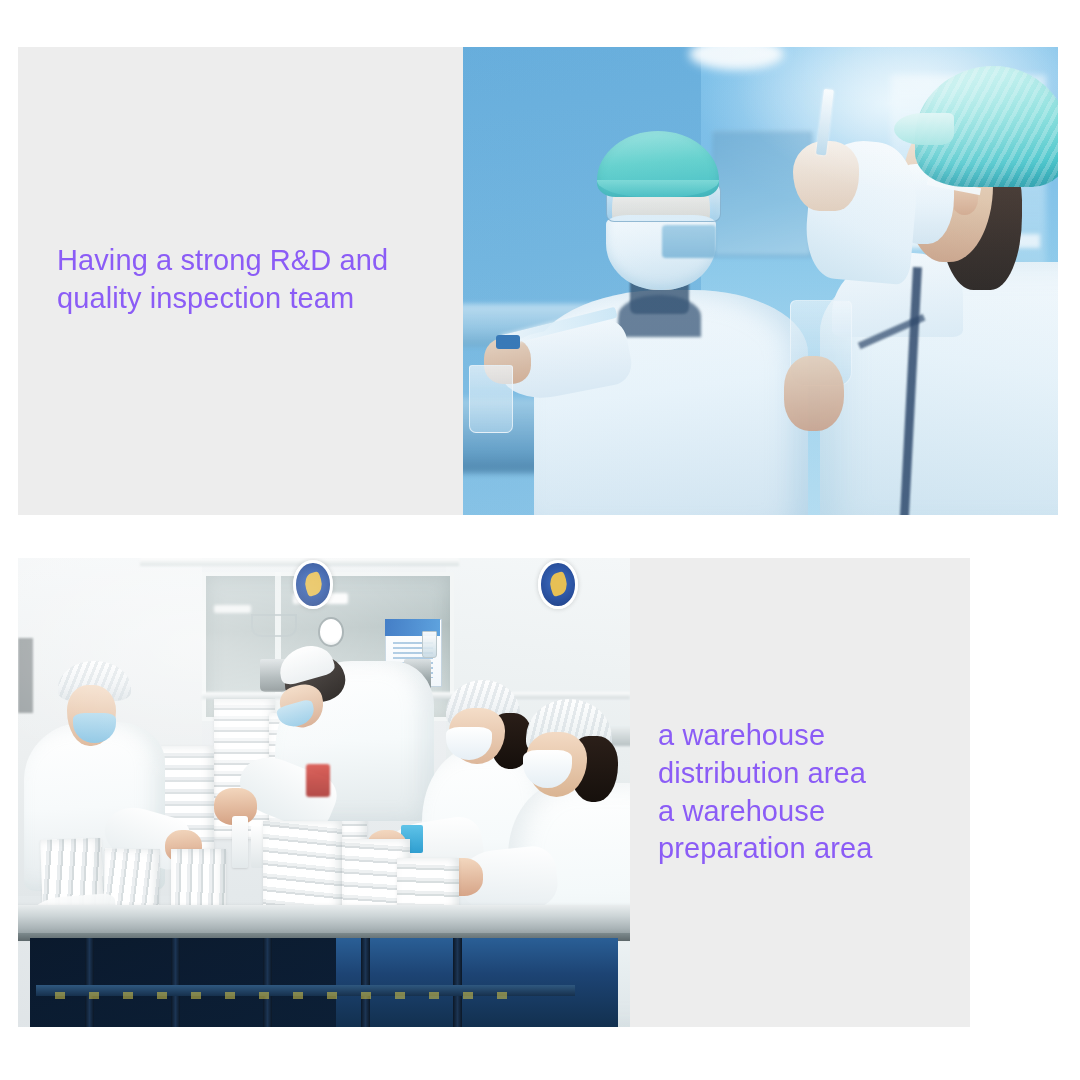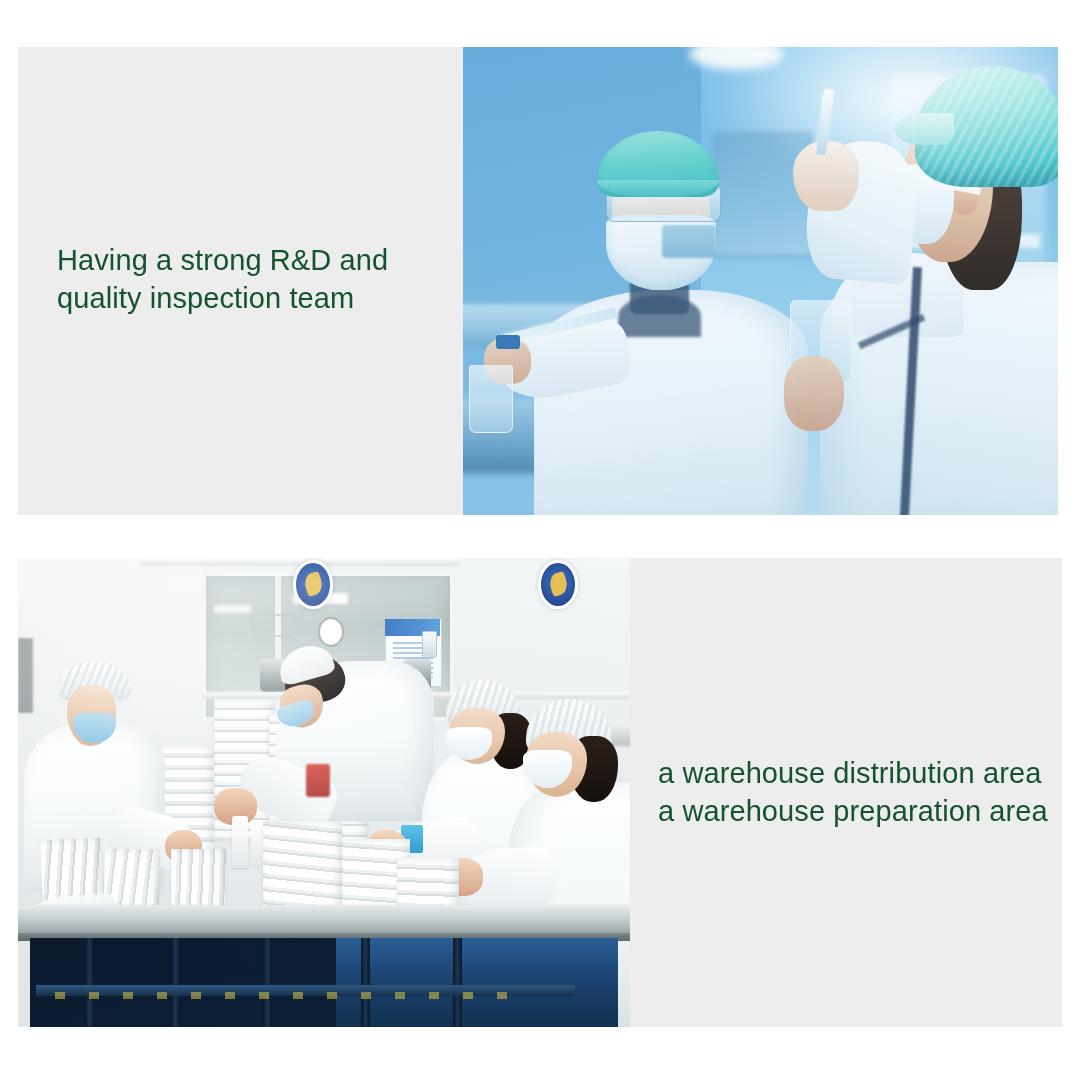--- a/index.html
+++ b/index.html
@@ -42,40 +42,40 @@
   #panel-top .photo-cell {
     flex: 1 1 auto;
     position: relative;
     overflow: hidden;
   }
 
   
   #panel-bottom {
     left: 18px;
     top: 558px;
-    width: 1044px;
+    width: 952px;
     height: 469px;
     flex-direction: row;
   }
   #panel-bottom .photo-cell {
     flex: 0 0 612px;
     width: 612px;
     position: relative;
     overflow: hidden;
   }
   #panel-bottom .text-cell {
     flex: 1 1 auto;
     background: #ededed;
     display: flex;
     align-items: center;
     justify-content: flex-start;
   }
 
   .caption {
-    color: #14532d;
+    color: #8b5cf6;
     font-size: 29px;
     line-height: 1.30;
     font-weight: 400;
     letter-spacing: 0.1px;
     white-space: pre-line;
   }
   #caption-top { padding-left: 39px; padding-bottom: 2px; }
   #caption-bottom { padding-left: 28px; }
 
   

